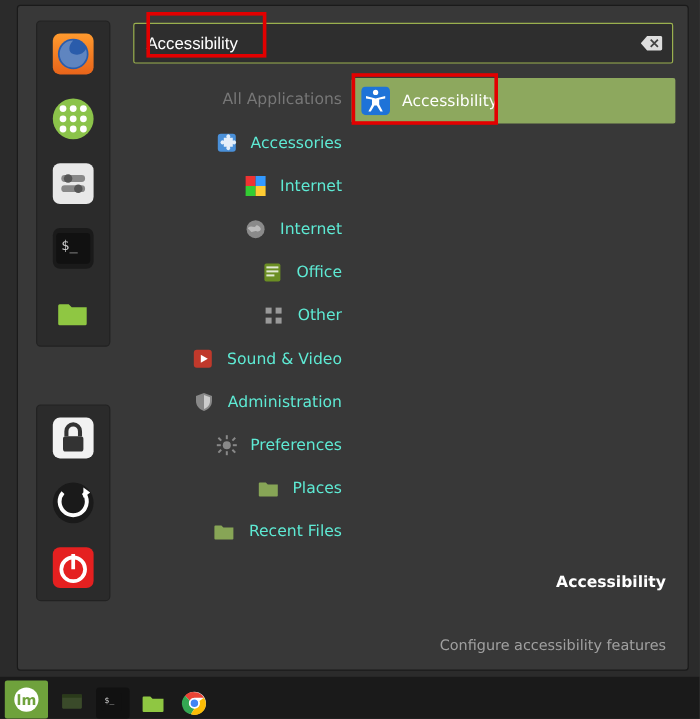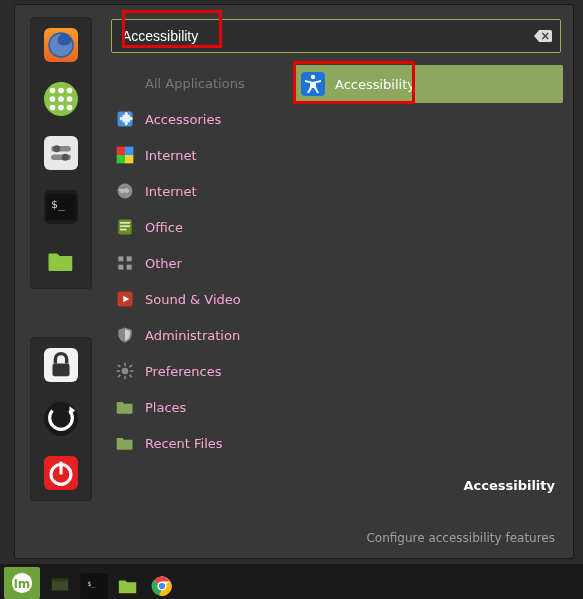--- a/index.html
+++ b/index.html
@@ -117,28 +117,29 @@
   .columns {
     flex: 1;
     display: flex;
     overflow: hidden;
   }
 
   .cats {
     width: 178px;
     display: flex;
     flex-direction: column;
+    align-items: flex-end;
   }
   .cat {
     display: flex;
     align-items: center;
     gap: 10px;
     padding: 8px 4px;
     cursor: pointer;
-    color: #f9a8d4;
+    color: #5eead4;
     font-size: 13px;
   }
   .cat .ci {
     width: 20px; height: 20px;
     border-radius: 3px;
     display:flex; align-items:center; justify-content:center;
     font-size: 12px;
     flex-shrink:0;
   }
   .cat.all { color:#777; }

